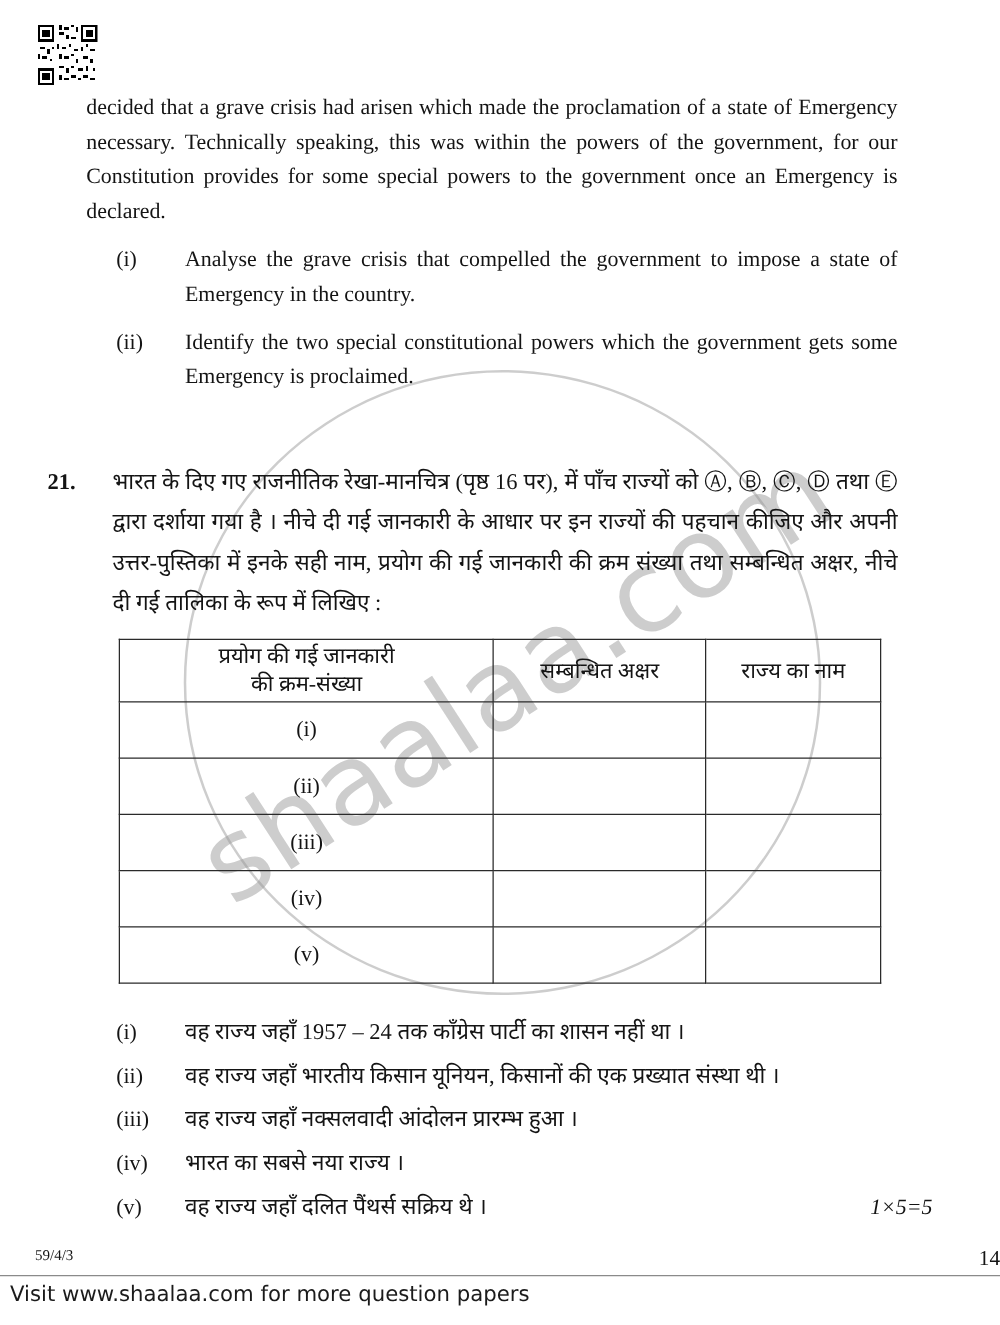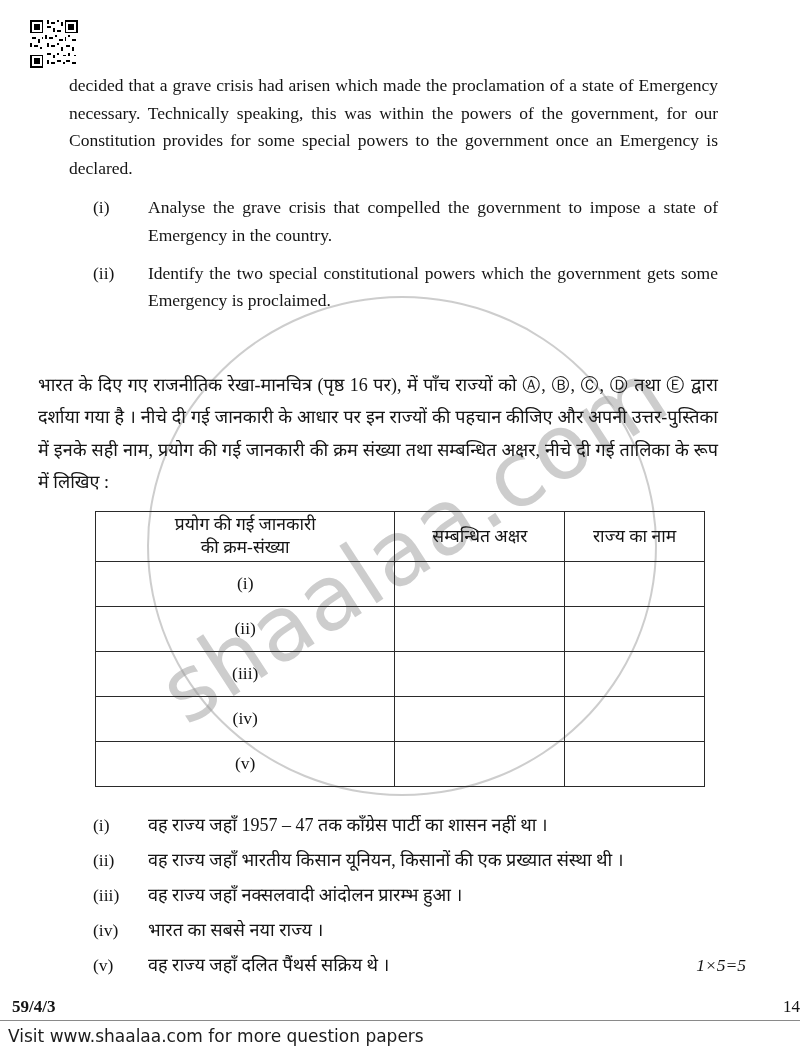--- a/index.html
+++ b/index.html
@@ -59,21 +59,21 @@
   .clues { margin-top:22px; }
   .clue {
     display:flex; margin-left:55px; position:relative;
     line-height:33px; font-size:18px; margin-bottom:2px;
   }
   .clue .lbl { width:55px; flex:none; font-size:17.5px; }
   .clue .txt { flex:1; }
   .marks { position:absolute; right:-28px; top:0; font-style:italic; font-size:17.5px; }
 
   
-  .footer-left { position:absolute; left:12px; top:997px; font-weight:bold; font-size:17px; z-index:1; }
+  .footer-left { position:absolute; left:28px; top:997px; font-weight:normal; font-size:12px; z-index:1; }
   .footer-page { position:absolute; left:0; top:997px; width:800px; text-align:right; font-size:17px; z-index:1; }
   .footer-rule { position:absolute; left:0; top:1020px; width:800px; border-top:1px solid #8a8a8a; z-index:1; }
   .promo {
     position:absolute; left:8px; top:1026px; z-index:1;
     font-family:"DejaVu Sans", sans-serif; font-size:17px; color:#1b1b1b;
   }
 </style>
 </head>
 <body>
 
@@ -145,20 +145,21 @@
     <span class="lbl">(i)</span>
     <span class="txt">Analyse the grave crisis that compelled the government to impose a state of Emergency in the country.</span>
   </div>
 
   <div class="subq" style="margin-top:10px;">
     <span class="lbl">(ii)</span>
     <span class="txt">Identify the two special constitutional powers which the government gets some Emergency is proclaimed.</span>
   </div>
 
   <div class="q21">
+    <span class="qnum">21.</span>
     <p class="qtext"><b>भारत</b><span> के दिए गए राजनीतिक रेखा-मानचित्र (पृष्ठ 16 पर), में पाँच राज्यों को Ⓐ, Ⓑ, Ⓒ, Ⓓ तथा Ⓔ द्वारा दर्शाया गया है । नीचे दी गई जानकारी के आधार पर इन राज्यों की पहचान कीजिए और अपनी उत्तर-पुस्तिका में इनके सही नाम, प्रयोग की गई जानकारी की क्रम संख्या तथा सम्बन्धित अक्षर, नीचे दी गई तालिका के रूप में लिखिए :</span></p>
   </div>
 
   <table>
     <tbody>
         <tr>
       <th class="c1">प्रयोग की गई जानकारी
 की क्रम-संख्या</th>
       <th class="c2">सम्बन्धित अक्षर</th>
       <th class="c3">राज्य का नाम</th>
@@ -187,21 +188,21 @@
       <td>(v)</td>
       <td></td>
       <td></td>
     </tr>
   </tbody>
     </table>
 
   <div class="clues">
     <div class="clue">
       <span class="lbl">(i)</span>
-      <span class="txt">वह राज्य जहाँ 1957 – 47 तक काँग्रेस पार्टी का शासन नहीं था ।</span>
+      <span class="txt">वह राज्य जहाँ 1957 – 24 तक काँग्रेस पार्टी का शासन नहीं था ।</span>
     </div>
     <div class="clue">
       <span class="lbl">(ii)</span>
       <span class="txt">वह राज्य जहाँ भारतीय किसान यूनियन, किसानों की एक प्रख्यात संस्था थी ।</span>
     </div>
     <div class="clue">
       <span class="lbl">(iii)</span>
       <span class="txt">वह राज्य जहाँ नक्सलवादी आंदोलन प्रारम्भ हुआ ।</span>
     </div>
     <div class="clue">

